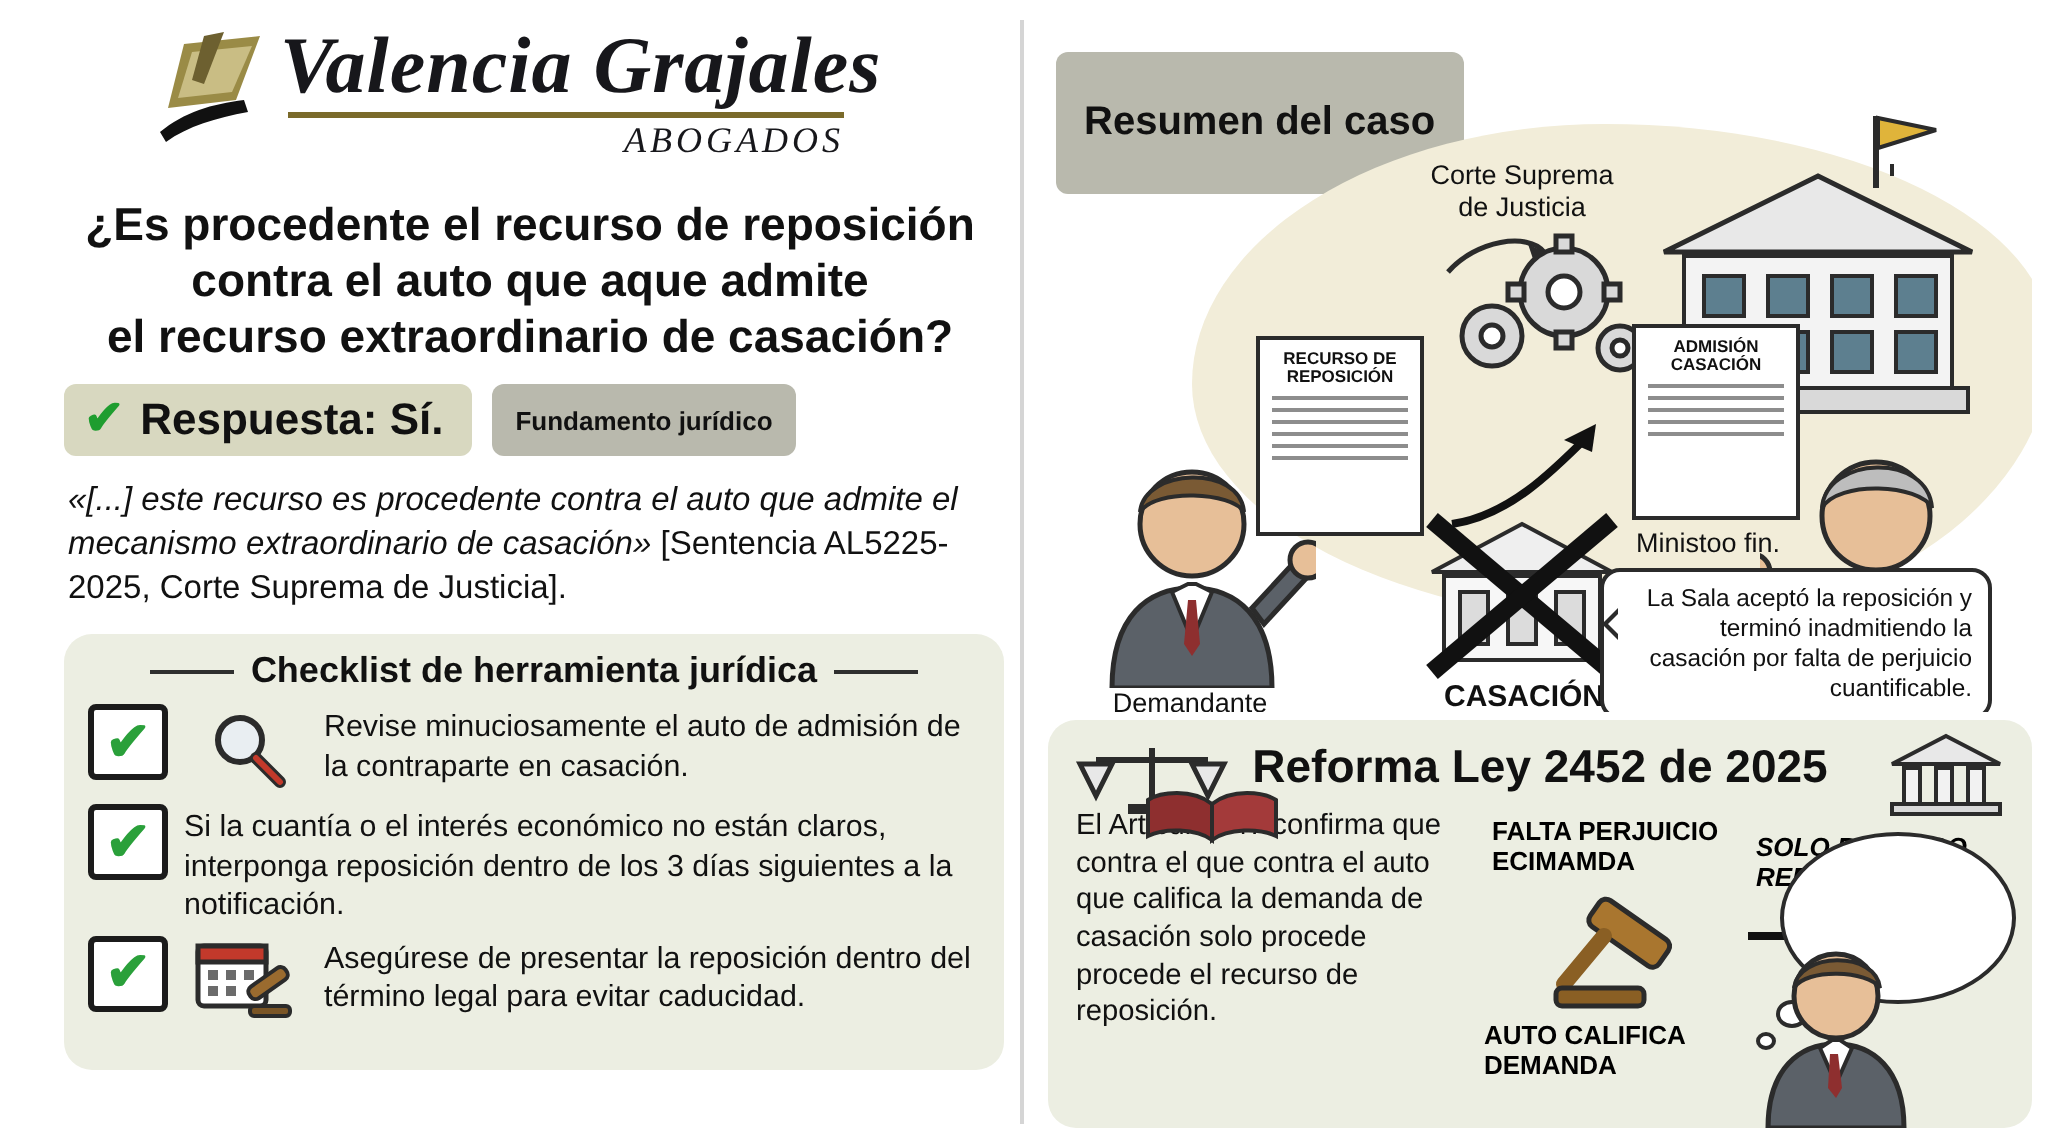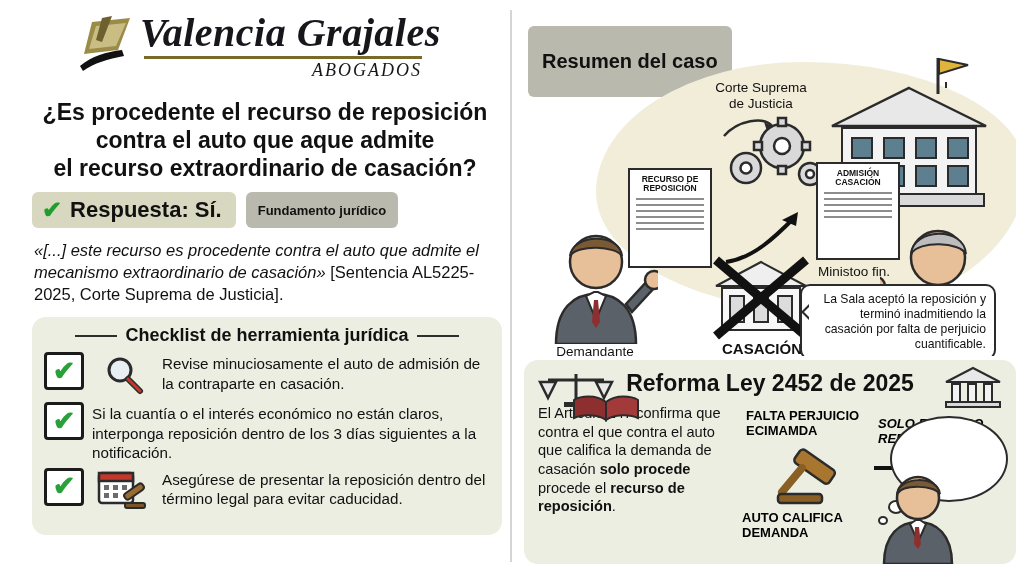--- a/index.html
+++ b/index.html
@@ -62,21 +62,21 @@
   .doc .ln { height:2px; background:#8d8d8d; margin:4px 6px; }
   .doc .ttl { font-size:8.5px; font-weight:700; text-align:center; margin:5px 3px 3px; line-height:1.1; color:#111; }
 
   .bubble { position:absolute; background:#fff; border:2px solid #2b2b2b; border-radius:10px; padding:6px 8px; font-size:12.2px; line-height:1.22; text-align:right; color:#111; }
   .bubble:after { content:""; position:absolute; left:-9px; top:18px; width:0; height:0; border:8px solid transparent; border-right-color:#2b2b2b; }
   .bubble:before { content:""; position:absolute; left:-6px; top:18px; width:0; height:0; border:8px solid transparent; border-right-color:#fff; z-index:2; }
 
   .reforma { position:absolute; left:8px; top:360px; width:492px; height:204px; background:#eceee2; border-radius:14px; padding:8px 10px; }
   .reforma-title { font-size:23px; font-weight:700; color:#111; text-align:center; line-height:1; margin:4px 0 2px 0; }
   .rf-body { font-size:14.6px; line-height:1.28; color:#111; width:198px; position:absolute; left:14px; top:44px; }
-  .rf-b { font-weight:700; }
+  .rf-b { font-weight:400; }
   .rf-lbl { position:absolute; font-size:13px; font-weight:700; text-align:left; color:#000000; line-height:1.18; }
 
   .thought { position:absolute; right:8px; top:56px; width:118px; height:86px; background:#fff; border:2px solid #2b2b2b; border-radius:50%; }
   .thought-d1 { position:absolute; right:112px; top:140px; width:16px; height:14px; background:#fff; border:2px solid #2b2b2b; border-radius:50%; }
   .thought-d2 { position:absolute; right:128px; top:156px; width:10px; height:9px; background:#fff; border:2px solid #2b2b2b; border-radius:50%; }
 
   .sep-left { position:absolute; left:510px; top:10px; width:2px; height:552px; background:#d5d5d5; }
 </style>
 </head>
 <body>

